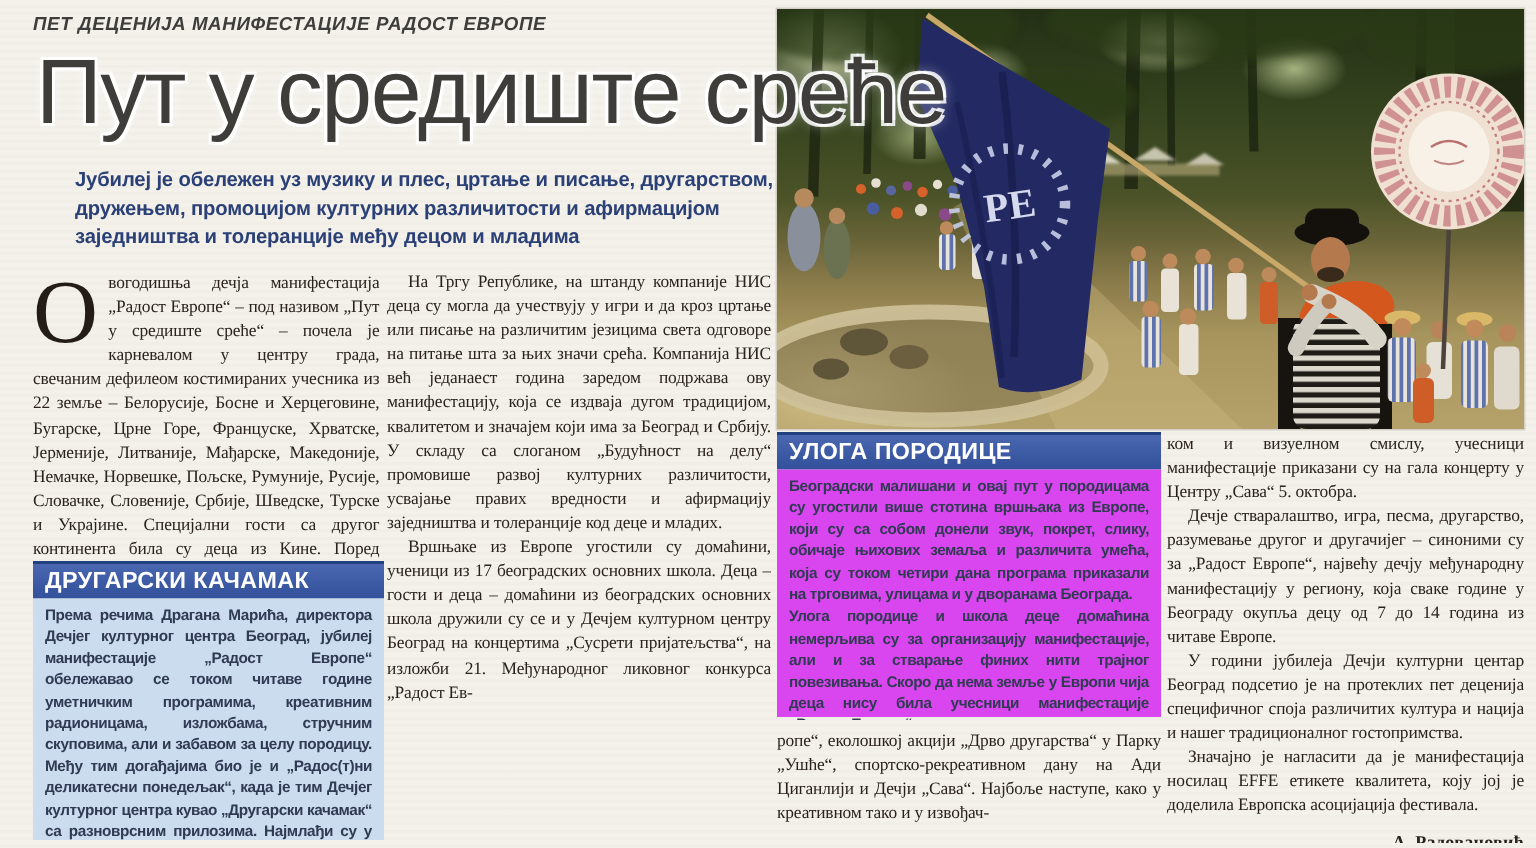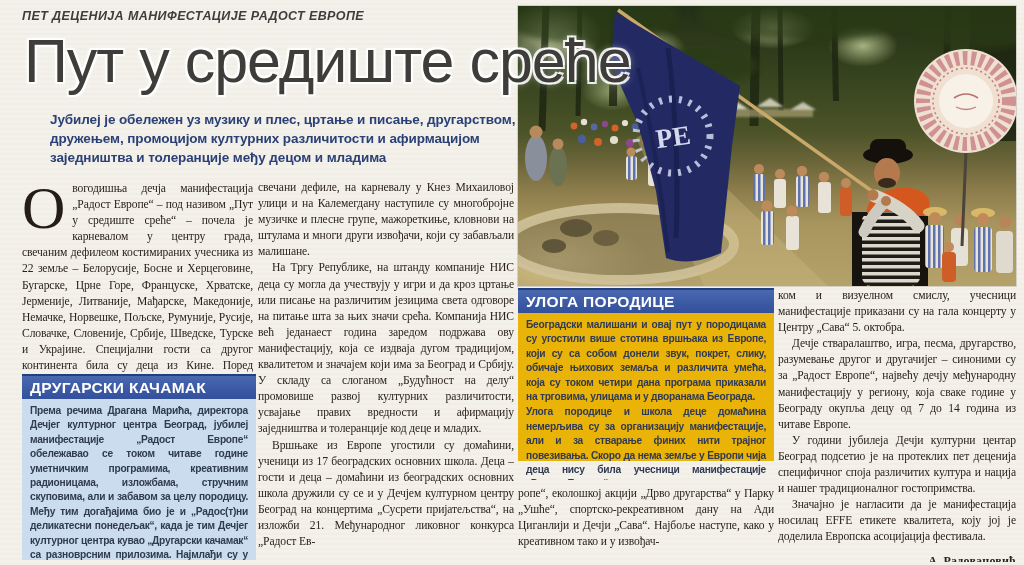--- a/index.html
+++ b/index.html
@@ -63,21 +63,21 @@
     padding:3px 8px 8px 8px; height:25px;
   }
   .box-body {
     font-family:"Liberation Sans", sans-serif; font-weight:bold;
     font-size:10.2px; line-height:14.4px; letter-spacing:-.25px;
     color:#303a52; text-align:justify; padding:5px 8px 0 8px;
   }
   .kacamak { left:22px; top:374px; width:234px; height:188px; }
   .kacamak .box-body { background:#cbdcee; height:161px; }
   .porodica { left:518px; top:288px; width:256px; height:192px; }
-  .porodica .box-body { background:#eab308; height:148px; }
+  .porodica .box-body { background:#d946ef; height:165px; }
   .porodica .box-body p + p { margin-top:1px; }
 
   
   .photo {
     position:absolute; left:518px; top:6px; width:498px; height:280px; z-index:1;
     overflow:hidden; box-shadow:0 0 0 1px rgba(120,110,90,.25);
     background:
       radial-gradient(ellipse 70px 45px at 35px 28px,  rgba(233,240,195,.9), transparent 70%),
       radial-gradient(ellipse 55px 35px at 130px 45px, rgba(220,232,175,.8), transparent 70%),
       radial-gradient(ellipse 60px 30px at 255px 22px, rgba(226,236,185,.8), transparent 70%),
@@ -263,21 +263,20 @@
   <div class="col col1">
     <p><span class="dropcap">О</span><span>вогодишња дечја манифестација „Радост Европе“ – под називом „Пут у средиште среће“ – почела је карневалом у центру града, свечаним дефилеом костимираних учесника из 22 земље – Белорусије, Босне и Херцеговине, Бугарске, Црне Горе, Француске, Хрватске, Јерменије, Литваније, Мађарске, Македоније, Немачке, Норвешке, Пољске, Румуније, Русије, Словачке, Словеније, Србије, Шведске, Турске и Украјине. Специјални гости са другог континента била су деца из Кине. Поред оркестра, који је предводио</span></p>
   </div>
 
   <div class="box kacamak">
     <div class="box-head">ДРУГАРСКИ КАЧАМАК</div>
     <div class="box-body">Према речима Драгана Марића, директора Дечјег културног центра Београд, јубилеј манифестације „Радост Европе“ обележавао се током читаве године уметничким програмима, креативним радионицама, изложбама, стручним скуповима, али и забавом за целу породицу. Међу тим догађајима био је и „Радос(т)ни деликатесни понедељак“, када је тим Дечјег културног центра кувао „Другарски качамак“ са разноврсним прилозима. Најмлађи су у кулинарској радионици правили свој „савршени залогај“.</div>
   </div>
 
   <div class="col col2">
-    <p>свечани дефиле, на карневалу у Кнез Михаиловој улици и на Калемегдану наступиле су многобројне музичке и плесне групе, мажореткиње, кловнови на штулама и многи други извођачи, који су забављали малишане.</p>
     <p class="indent">На Тргу Републике, на штанду компаније НИС деца су могла да учествују у игри и да кроз цртање или писање на различитим језицима света одговоре на питање шта за њих значи срећа. Компанија НИС већ једанаест година заредом подржава ову манифестацију, која се издваја дугом традицијом, квалитетом и значајем који има за Београд и Србију. У складу са слоганом „Будућност на делу“ промовише развој културних различитости, усвајање правих вредности и афирмацију заједништва и толеранције код деце и младих.</p>
     <p class="indent">Вршњаке из Европе угостили су домаћини, ученици из 17 београдских основних школа. Деца – гости и деца – домаћини из београдских основних школа дружили су се и у Дечјем културном центру Београд на концертима „Сусрети пријатељства“, на изложби 21. Међународног ликовног конкурса „Радост Ев-</p>
   </div>
 
   <div class="box porodica">
     <div class="box-head">УЛОГА ПОРОДИЦЕ</div>
     <div class="box-body">
       <p>Београдски малишани и овај пут у породицама су угостили више стотина вршњака из Европе, који су са собом донели звук, покрет, слику, обичаје њихових земаља и различита умећа, која су током четири дана програма приказали на трговима, улицама и у дворанама Београда.</p>
       <p>Улога породице и школа деце домаћина немерљива су за организацију манифестације, али и за стварање финих нити трајног повезивања. Скоро да нема земље у Европи чија деца нису била учесници манифестације „Радост Европе“.</p>
     </div>

